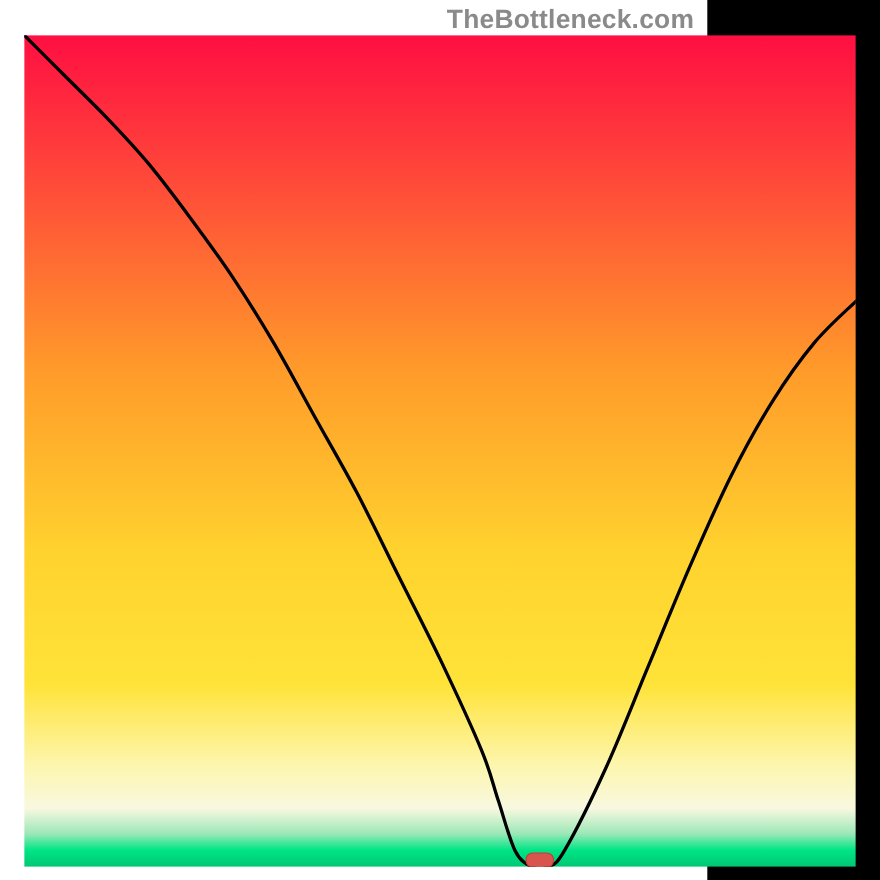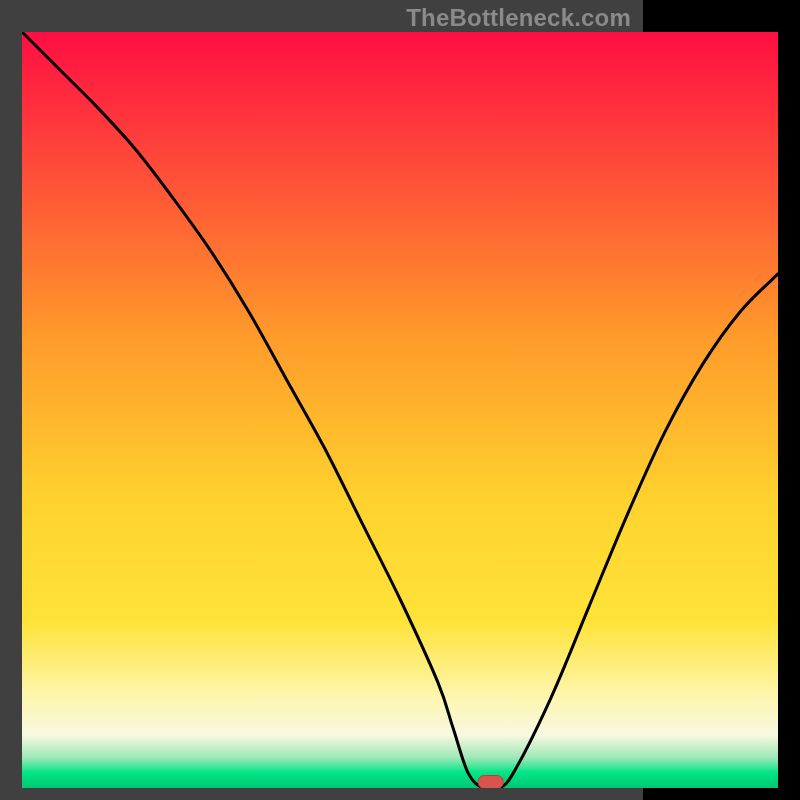--- a/index.html
+++ b/index.html
@@ -9,21 +9,21 @@
     height: 800px;
     background: #000;
     overflow: hidden;
   }
   .frame {
     position: absolute;
     left: 0;
     top: 0;
     width: 643px;
     height: 800px;
-    background: #404040;
+    background: #ffffff;
   }
   .watermark {
     position: absolute;
     top: 4px;
     right: 12px;
     font-family: Arial, Helvetica, sans-serif;
     font-size: 24px;
     font-weight: 600;
     color: #8a8a8a;
     letter-spacing: 0.2px;

